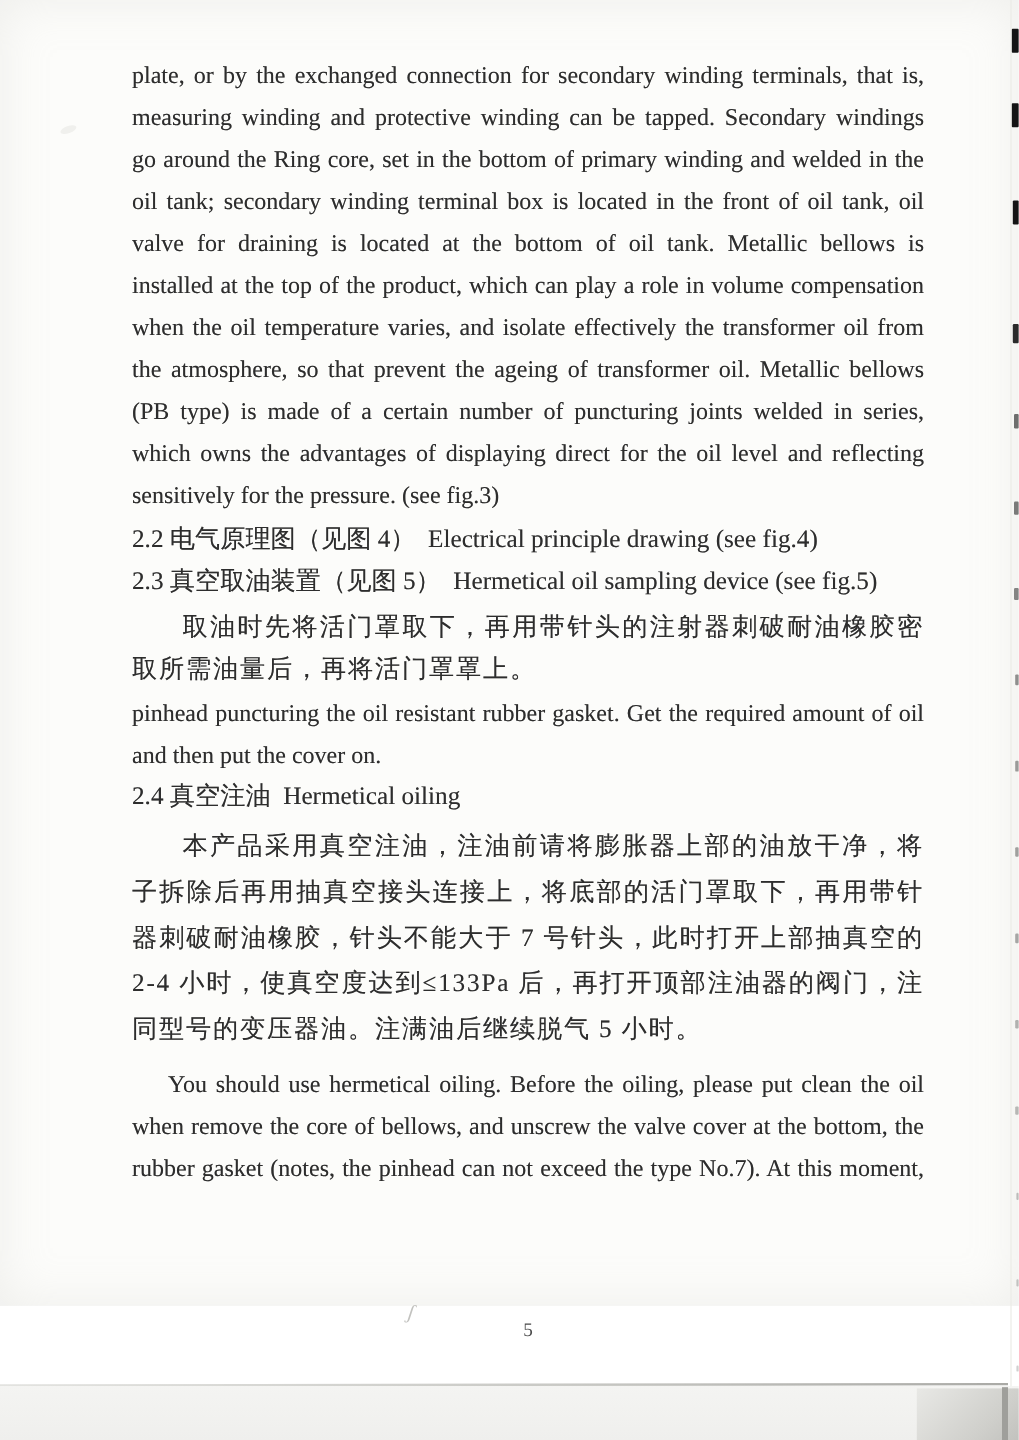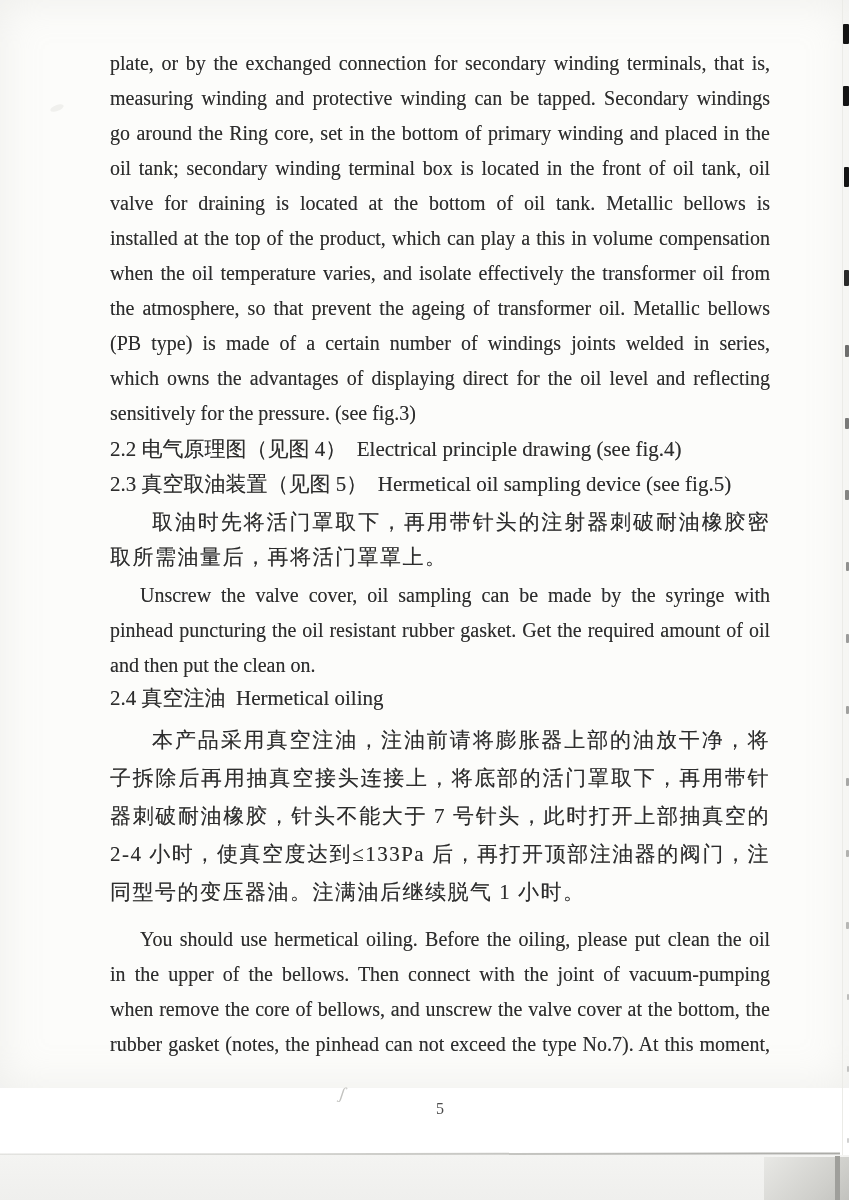--- a/index.html
+++ b/index.html
@@ -79,58 +79,56 @@
 </style>
 </head>
 <body>
 
 <div class="scan">
 
   <div class="text-block">
       <div class="block en">
         <div class="ln">plate, or by the exchanged connection for secondary winding terminals, that is,</div>
         <div class="ln">measuring winding and protective winding can be tapped. Secondary windings</div>
-        <div class="ln">go around the Ring core, set in the bottom of primary winding and placed in the</div>
+        <div class="ln">go around the Ring core, set in the bottom of primary winding and welded in the</div>
         <div class="ln">oil tank; secondary winding terminal box is located in the front of oil tank, oil</div>
         <div class="ln">valve for draining is located at the bottom of oil tank. Metallic bellows is</div>
-        <div class="ln">installed at the top of the product, which can play a this in volume compensation</div>
+        <div class="ln">installed at the top of the product, which can play a role in volume compensation</div>
         <div class="ln">when the oil temperature varies, and isolate effectively the transformer oil from</div>
         <div class="ln">the atmosphere, so that prevent the ageing of transformer oil. Metallic bellows</div>
-        <div class="ln">(PB type) is made of a certain number of windings joints welded in series,</div>
+        <div class="ln">(PB type) is made of a certain number of puncturing joints welded in series,</div>
         <div class="ln">which owns the advantages of displaying direct for the oil level and reflecting</div>
         <div class="ln last">sensitively for the pressure. (see fig.3)</div>
       </div>
       <div class="block ">
         <div class="ln hd last">2.2 电气原理图（见图 4） &nbsp;Electrical principle drawing (see fig.4)</div>
       </div>
       <div class="block ">
         <div class="ln hd last">2.3 真空取油装置（见图 5） &nbsp;Hermetical oil sampling device (see fig.5)</div>
       </div>
       <div class="block zh">
         <div class="ln first">取油时先将活门罩取下，再用带针头的注射器刺破耐油橡胶密封垫，抽</div>
         <div class="ln last">取所需油量后，再将活门罩罩上。</div>
       </div>
       <div class="block en">
-        <div class="ln first">Unscrew the valve cover, oil sampling can be made by the syringe with</div>
         <div class="ln">pinhead puncturing the oil resistant rubber gasket. Get the required amount of oil</div>
-        <div class="ln last">and then put the clean on.</div>
+        <div class="ln last">and then put the cover on.</div>
       </div>
       <div class="block ">
         <div class="ln hd last">2.4 真空注油 &nbsp;Hermetical oiling</div>
       </div>
       <div class="block zh">
         <div class="ln first">本产品采用真空注油，注油前请将膨胀器上部的油放干净，将膨胀器芯</div>
         <div class="ln">子拆除后再用抽真空接头连接上，将底部的活门罩取下，再用带针头的注油</div>
         <div class="ln">器刺破耐油橡胶，针头不能大于 7 号针头，此时打开上部抽真空的阀门，抽</div>
         <div class="ln">2-4 小时，使真空度达到≤133Pa 后，再打开顶部注油器的阀门，注入合格的</div>
-        <div class="ln last">同型号的变压器油。注满油后继续脱气 1 小时。</div>
+        <div class="ln last">同型号的变压器油。注满油后继续脱气 5 小时。</div>
       </div>
       <div class="block en">
         <div class="ln first">You should use hermetical oiling. Before the oiling, please put clean the oil</div>
-        <div class="ln">in the upper of the bellows. Then connect with the joint of vacuum-pumping</div>
         <div class="ln">when remove the core of bellows, and unscrew the valve cover at the bottom, the</div>
         <div class="ln">rubber gasket (notes, the pinhead can not exceed the type No.7). At this moment,</div>
       </div>
     </div>
 
   <div class="page-number">5</div>
   <div class="pencil-mark">ʃ</div>
 
   <div class="smudge"></div>
 

